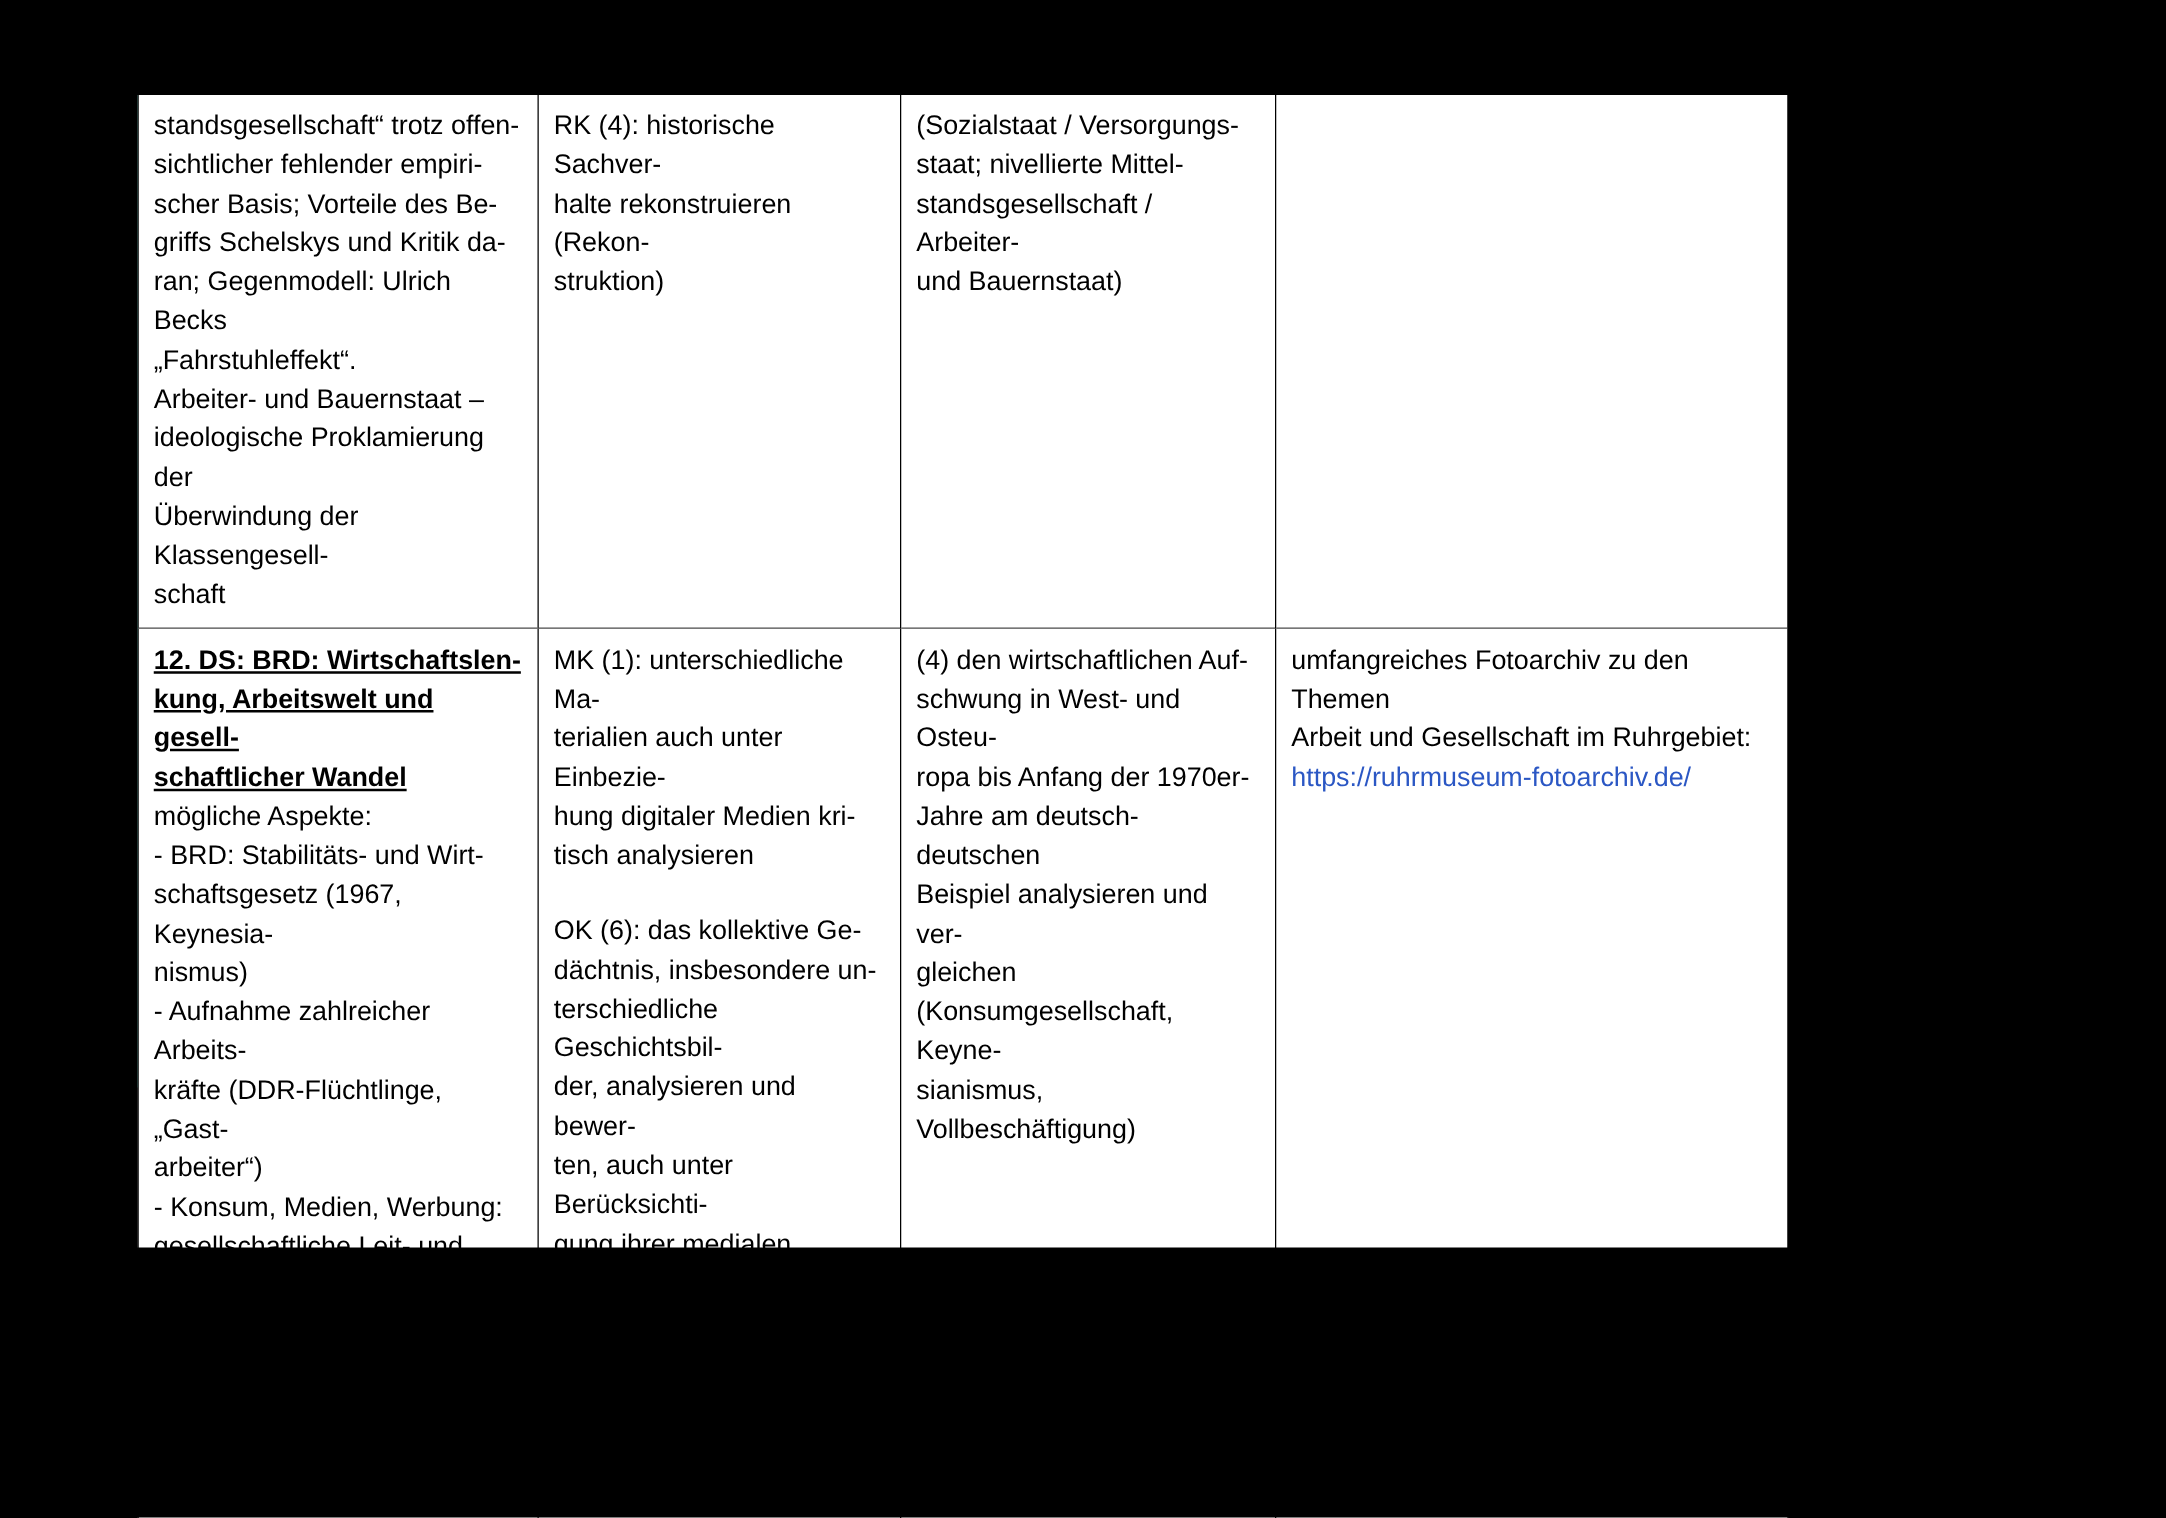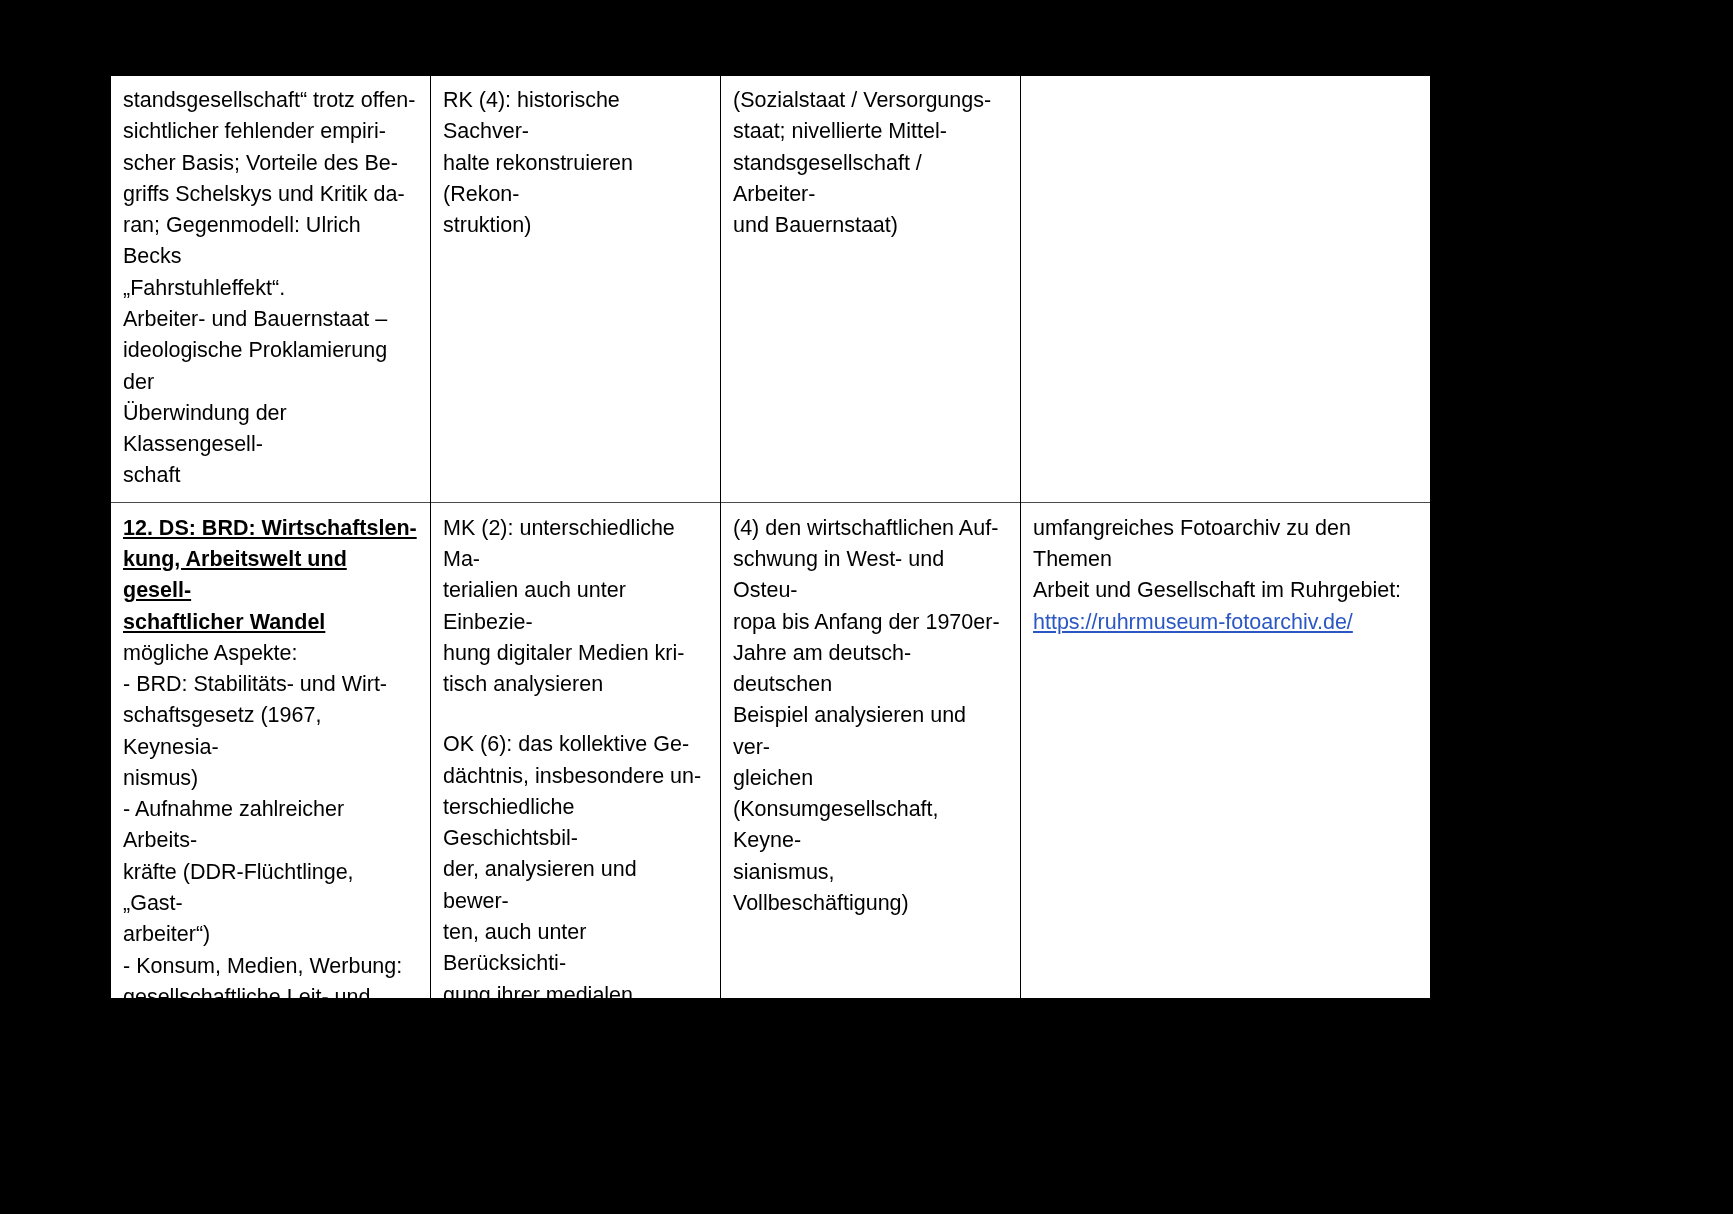--- a/index.html
+++ b/index.html
@@ -89,21 +89,20 @@
   }
 
   .gap {
     display: block;
     height: 29px;
   }
 
   a.link,
   .link {
     color: #2b57c4;
-    text-decoration: underline;
     text-underline-offset: 2px;
     word-break: break-all;
     display: inline;
     cursor: pointer;
   }
 
   .linkline {
     display: block;
   }
 
@@ -177,21 +176,21 @@
 - Konsum, Medien, Werbung:
 gesellschaftliche Leit- und
 Wunschbilder
 - Frauenrolle / -bild/ -erwerbs-
 tätigkeit
 - Bildungsexpansion / - Werte
 und Wertewandel / Säkularisa-
 tion</span>
           </td>
           <td>
-            <span class="para">MK (2): unterschiedliche Ma-
+            <span class="para">MK (1): unterschiedliche Ma-
 terialien auch unter Einbezie-
 hung digitaler Medien kri-
 tisch analysieren</span>
             <span class="gap"></span>
             <span class="para">OK (6): das kollektive Ge-
 dächtnis, insbesondere un-
 terschiedliche Geschichtsbil-
 der, analysieren und bewer-
 ten, auch unter Berücksichti-
 gung ihrer medialen Darstel-

